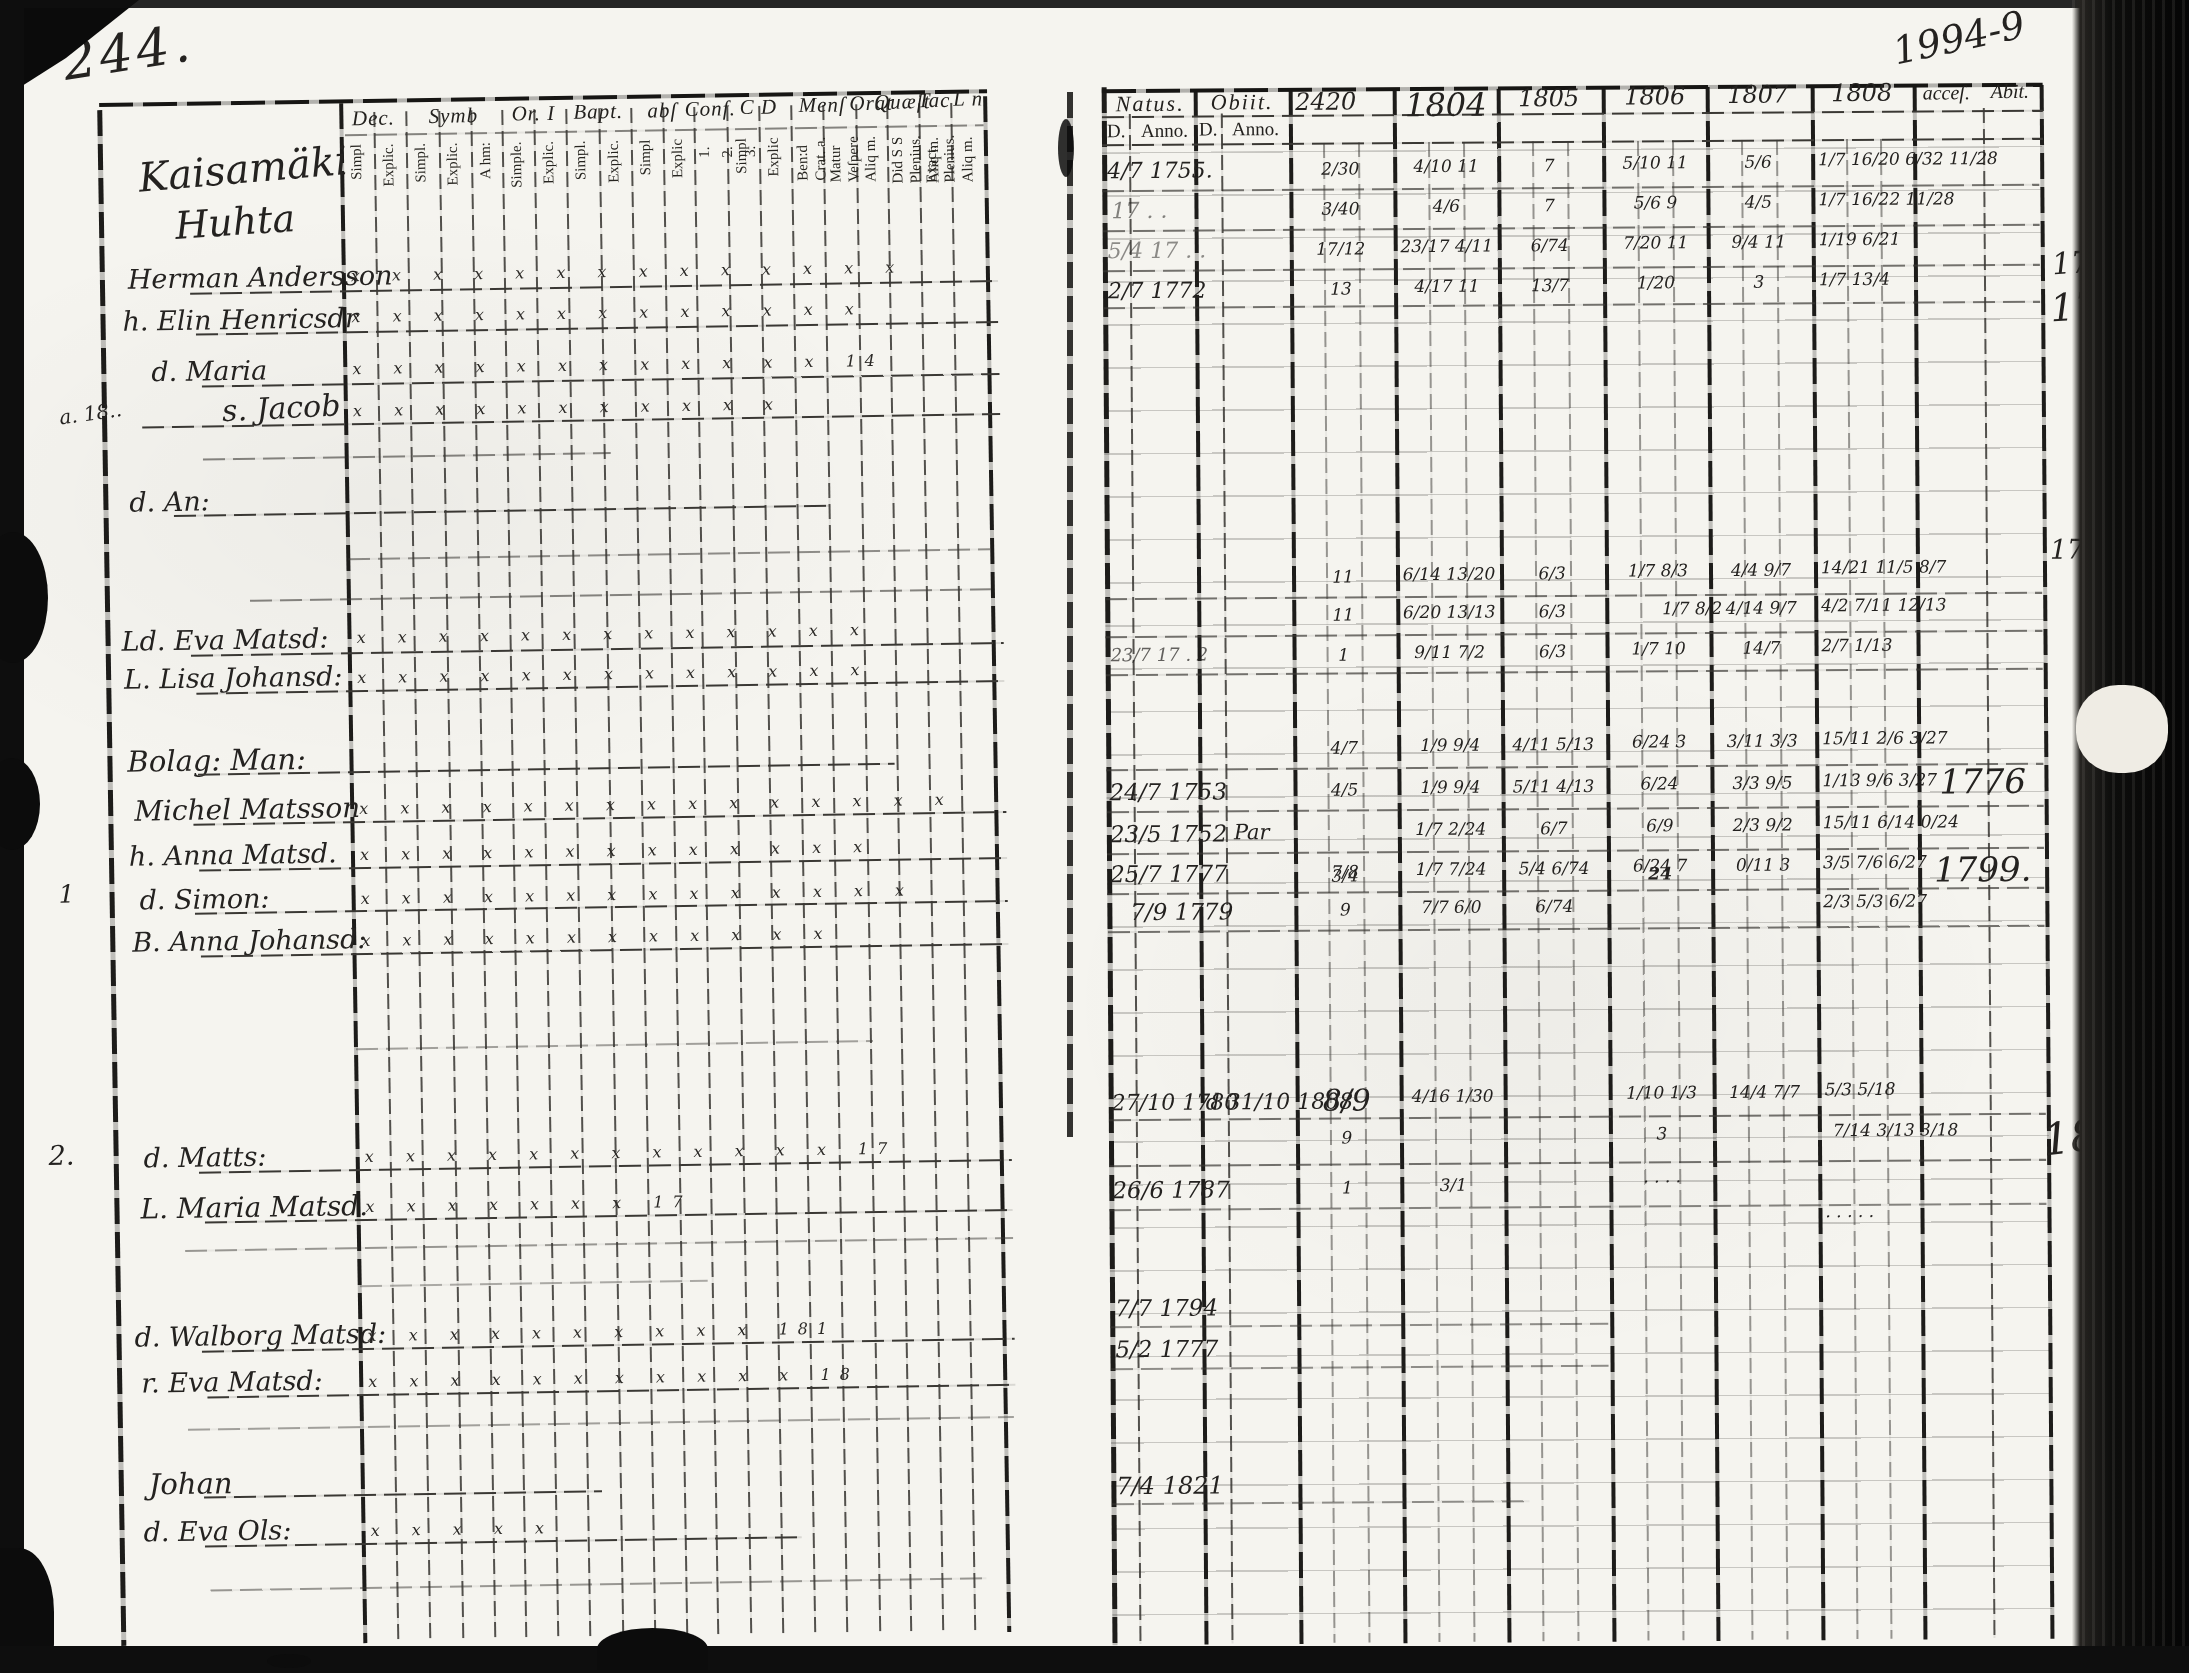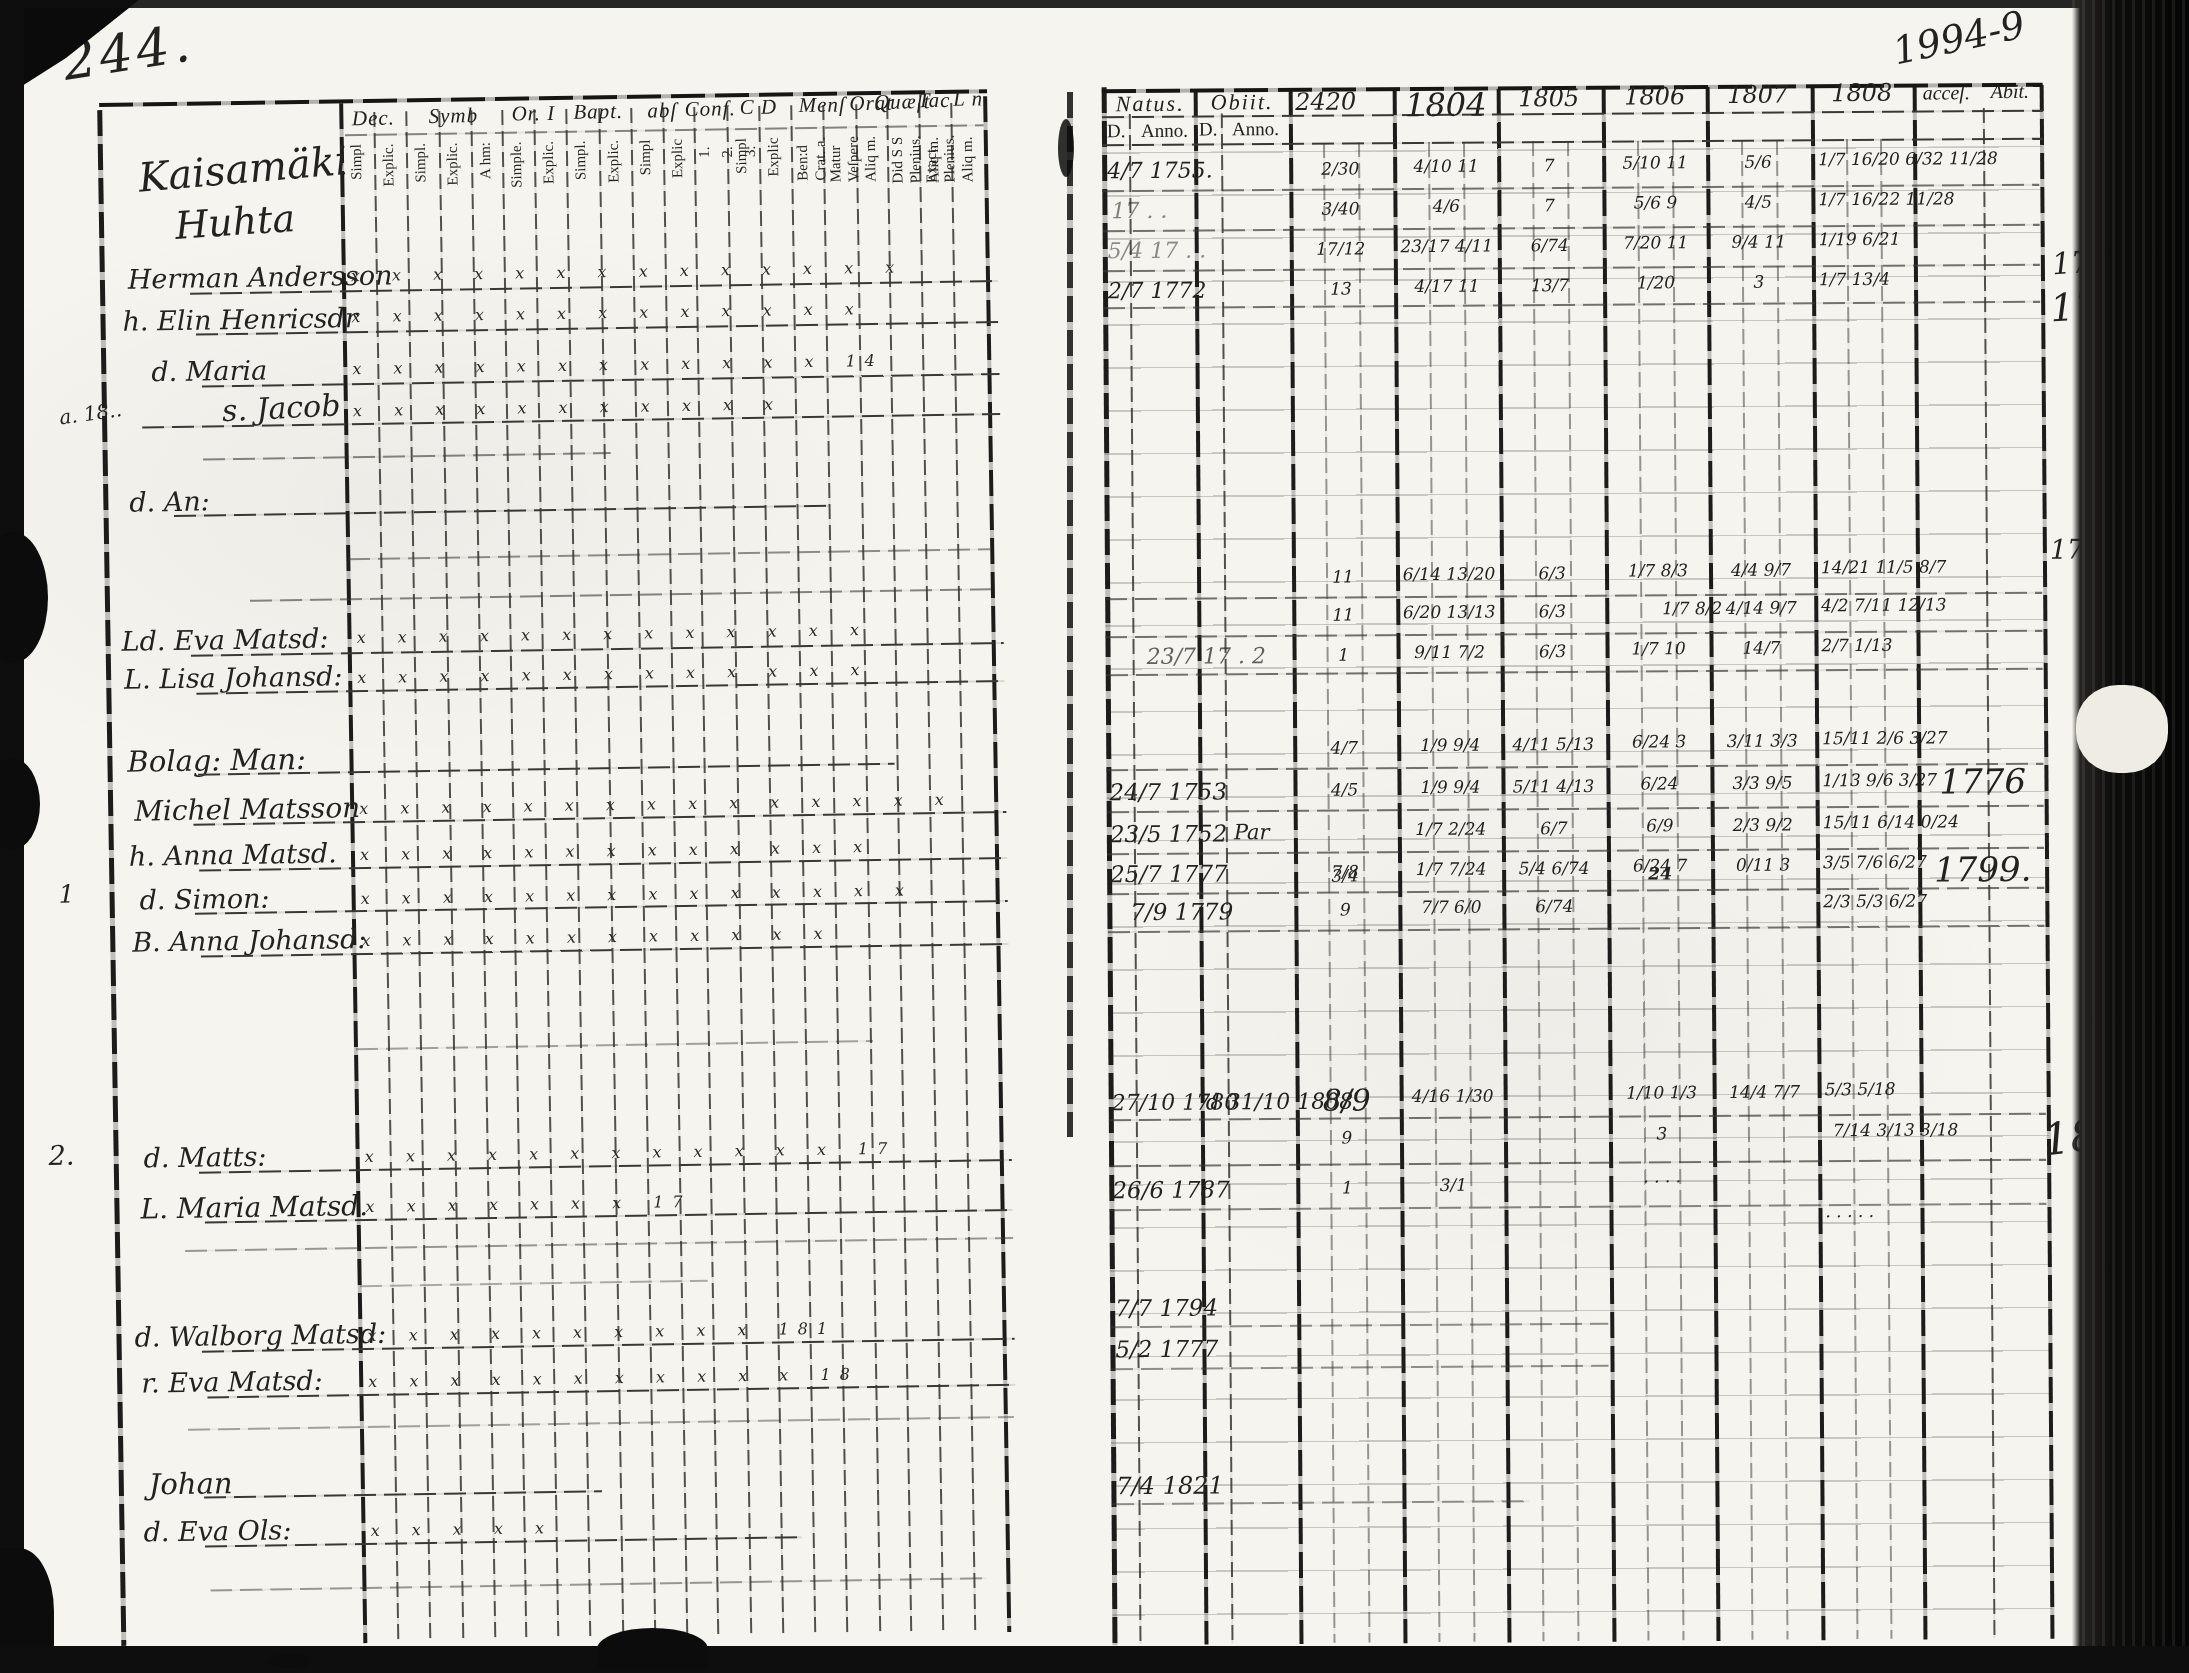--- a/index.html
+++ b/index.html
@@ -327,21 +327,21 @@
     <i class="hl" style="left:1107px;top:595px;width:937px;opacity:.7;"></i>
 
     <span class="hw cell" style="left:1345px;top:603px;">11</span>
     <span class="hw cell" style="left:1451px;top:601px;">6/20 13/13</span>
     <span class="hw cell" style="left:1554px;top:601px;">6/3</span>
     <span class="hw cell" style="left:1694px;top:599px;text-align:center;">1/7 8/2</span>
     <span class="hw cell" style="left:1763px;top:599px;">4/14 9/7</span>
     <span class="hw celll" style="left:1823px;top:597px;">4/2 7/11 12/13</span>
     <i class="hl" style="left:1107px;top:633px;width:937px;opacity:.7;"></i>
 
-    <span class="hw" style="left:1112px;top:641px;font-size:22px;opacity:.7;margin-left:36px;">23/7 17 . 2</span>
+    <span class="hw" style="left:1112px;top:641px;font-size:18px;opacity:.7;">23/7 17 . 2</span>
     <span class="hw cell" style="left:1345px;top:643px;">1</span>
     <span class="hw cell" style="left:1451px;top:641px;">9/11 7/2</span>
     <span class="hw cell" style="left:1554px;top:641px;">6/3</span>
     <span class="hw cell" style="left:1660px;top:639px;">1/7 10</span>
     <span class="hw cell" style="left:1763px;top:639px;">14/7</span>
     <span class="hw celll" style="left:1823px;top:637px;">2/7 1/13</span>
     <i class="hl" style="left:1107px;top:671px;width:937px;opacity:.7;"></i>
 
     <span class="hw cell" style="left:1345px;top:736px;">4/7</span>
     <span class="hw cell" style="left:1451px;top:734px;">1/9 9/4</span>

